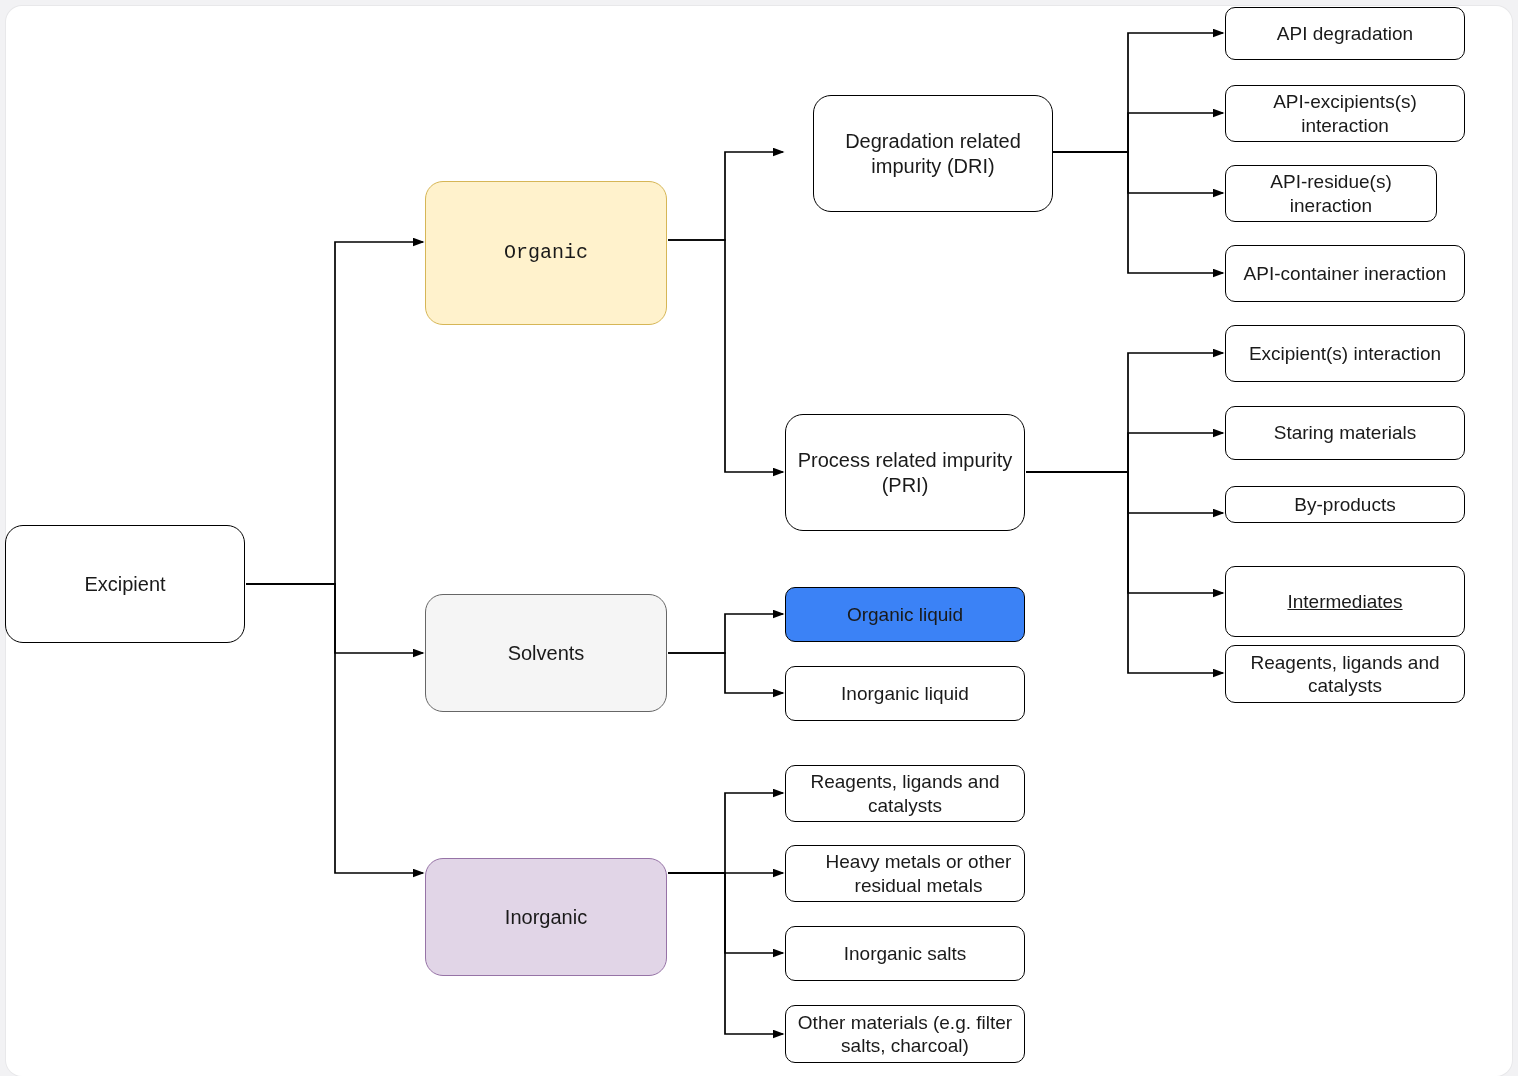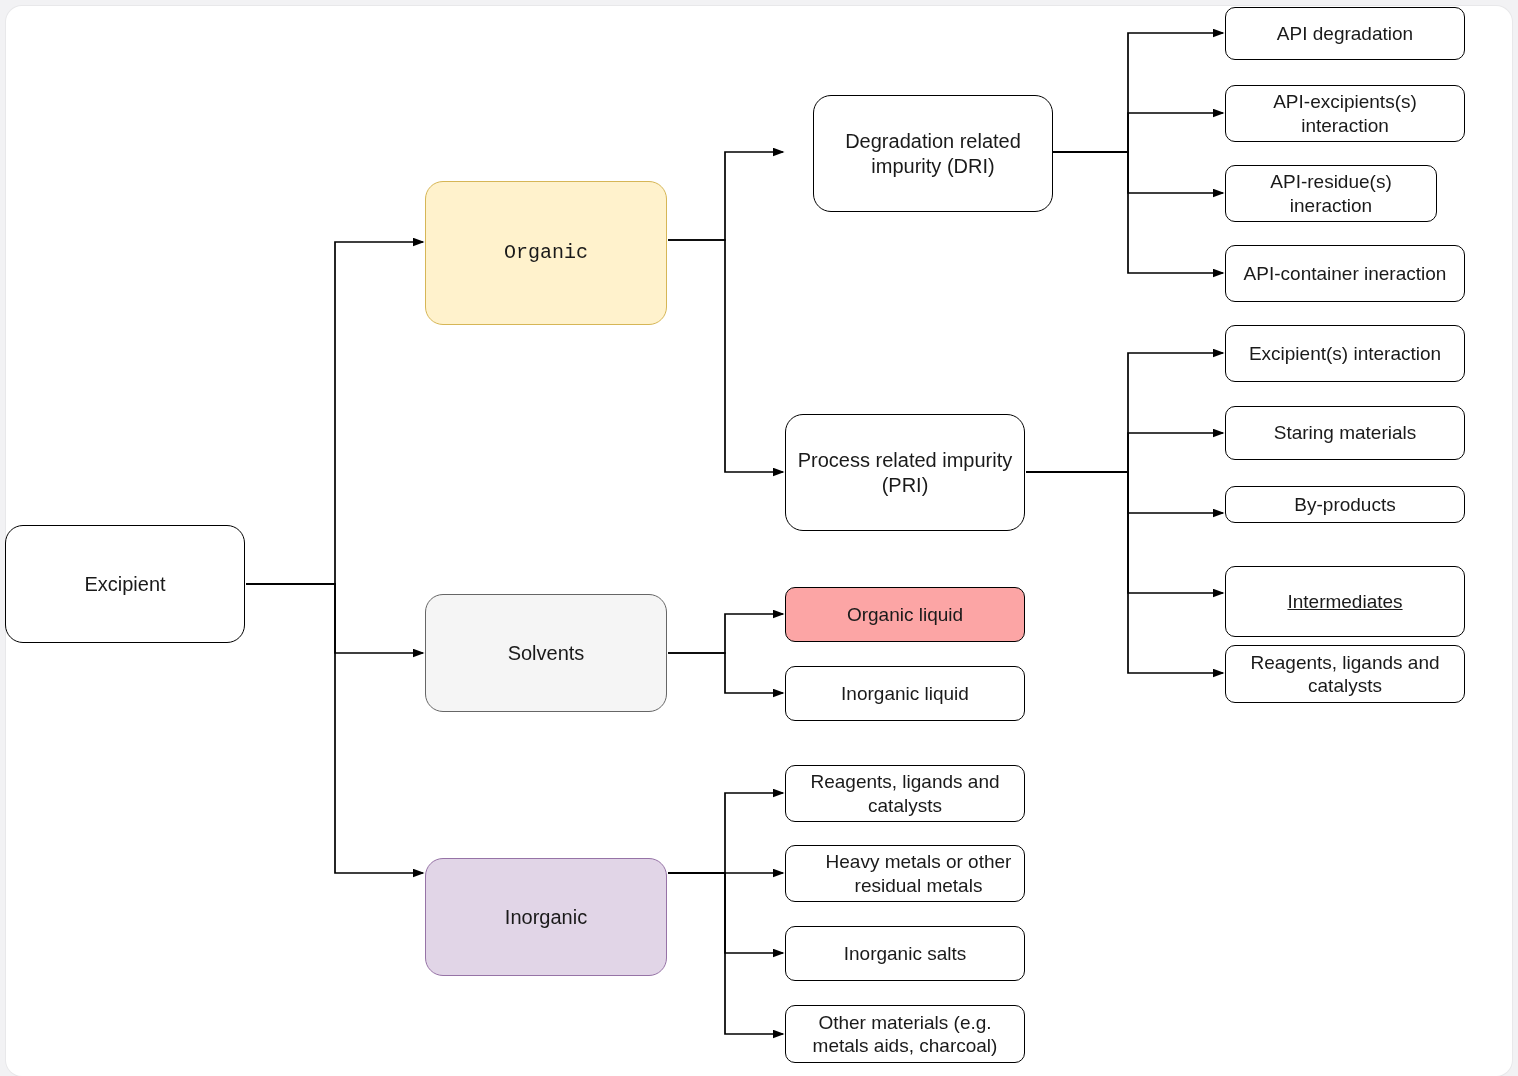--- a/index.html
+++ b/index.html
@@ -81,26 +81,26 @@
           <path d="M1026,472 L1128,472 L1128,593 L1223,593" fill="none" stroke="#000000" stroke-width="1.7" marker-end="url(#arrow)"></path>
           <path d="M1026,472 L1128,472 L1128,673 L1223,673" fill="none" stroke="#000000" stroke-width="1.7" marker-end="url(#arrow)"></path>
         </g>
     </svg>
   <div class="node big" style="left: -1px; top: 519px; width: 240px; height: 118px; background: rgb(255, 255, 255); border-color: rgb(0, 0, 0);">Excipient</div>
       <div class="node big" style="left: 419px; top: 175px; width: 242px; height: 144px; background: rgb(255, 242, 204); border-color: rgb(214, 182, 86); font-family: Liberation Mono, monospace;">Organic</div>
       <div class="node big" style="left: 419px; top: 588px; width: 242px; height: 118px; background: rgb(245, 245, 245); border-color: rgb(102, 102, 102);">Solvents</div>
       <div class="node big" style="left: 419px; top: 808px; width: 242px; height: 118px; background: rgb(225, 213, 231); border-color: rgb(150, 115, 166); margin-top: 44px;">Inorganic</div>
       <div class="node big" style="left: 779px; top: 89px; width: 240px; height: 117px; background: rgb(255, 255, 255); border-color: rgb(0, 0, 0); margin-left: 28px;">Degradation related impurity (DRI)</div>
       <div class="node big" style="left: 779px; top: 408px; width: 240px; height: 117px; background: rgb(255, 255, 255); border-color: rgb(0, 0, 0);">Process related impurity (PRI)</div>
-      <div class="node small" style="left: 779px; top: 581px; width: 240px; height: 55px; background: #fca5a5; border-color: rgb(0, 0, 0);">Organic liquid</div>
+      <div class="node small" style="left: 779px; top: 581px; width: 240px; height: 55px; background: #3b82f6; border-color: rgb(0, 0, 0);">Organic liquid</div>
       <div class="node small" style="left: 779px; top: 660px; width: 240px; height: 55px; background: rgb(255, 255, 255); border-color: rgb(0, 0, 0);">Inorganic liquid</div>
       <div class="node small" style="left: 779px; top: 759px; width: 240px; height: 57px; background: rgb(255, 255, 255); border-color: rgb(0, 0, 0);">Reagents, ligands and catalysts</div>
       <div class="node small" style="left: 779px; top: 839px; width: 240px; height: 57px; background: rgb(255, 255, 255); border-color: rgb(0, 0, 0); padding-left: 31px;">Heavy metals or other residual metals</div>
       <div class="node small" style="left: 779px; top: 920px; width: 240px; height: 55px; background: rgb(255, 255, 255); border-color: rgb(0, 0, 0);">Inorganic salts</div>
-      <div class="node small" style="left: 779px; top: 999px; width: 240px; height: 58px; background: rgb(255, 255, 255); border-color: rgb(0, 0, 0);">Other materials (e.g. metals aids, charcoal)</div>
+      <div class="node small" style="left: 779px; top: 999px; width: 240px; height: 58px; background: rgb(255, 255, 255); border-color: rgb(0, 0, 0);">Other materials (e.g. filter salts, charcoal)</div>
       <div class="node small" style="left: 1219px; top: 1px; width: 240px; height: 53px; background: rgb(255, 255, 255); border-color: rgb(0, 0, 0);">API degradation</div>
       <div class="node small" style="left: 1219px; top: 79px; width: 240px; height: 57px; background: rgb(255, 255, 255); border-color: rgb(0, 0, 0);">API-excipients(s) interaction</div>
       <div class="node small" style="left: 1219px; top: 159px; width: 212px; height: 57px; background: rgb(255, 255, 255); border-color: rgb(0, 0, 0);">API-residue(s) ineraction</div>
       <div class="node small" style="left: 1219px; top: 239px; width: 240px; height: 57px; background: rgb(255, 255, 255); border-color: rgb(0, 0, 0);">API-container ineraction</div>
       <div class="node small" style="left: 1219px; top: 319px; width: 240px; height: 57px; background: rgb(255, 255, 255); border-color: rgb(0, 0, 0);">Excipient(s) interaction</div>
       <div class="node small" style="left: 1219px; top: 400px; width: 240px; height: 54px; background: rgb(255, 255, 255); border-color: rgb(0, 0, 0);">Staring materials</div>
       <div class="node small" style="left: 1219px; top: 480px; width: 240px; height: 37px; background: rgb(255, 255, 255); border-color: rgb(0, 0, 0);">By-products</div>
       <div class="node small" style="left: 1219px; top: 560px; width: 240px; height: 71px; background: rgb(255, 255, 255); border-color: rgb(0, 0, 0); text-decoration: underline;">Intermediates</div>
       <div class="node small" style="left: 1219px; top: 639px; width: 240px; height: 58px; background: rgb(255, 255, 255); border-color: rgb(0, 0, 0);">Reagents, ligands and catalysts</div>
     </div>

